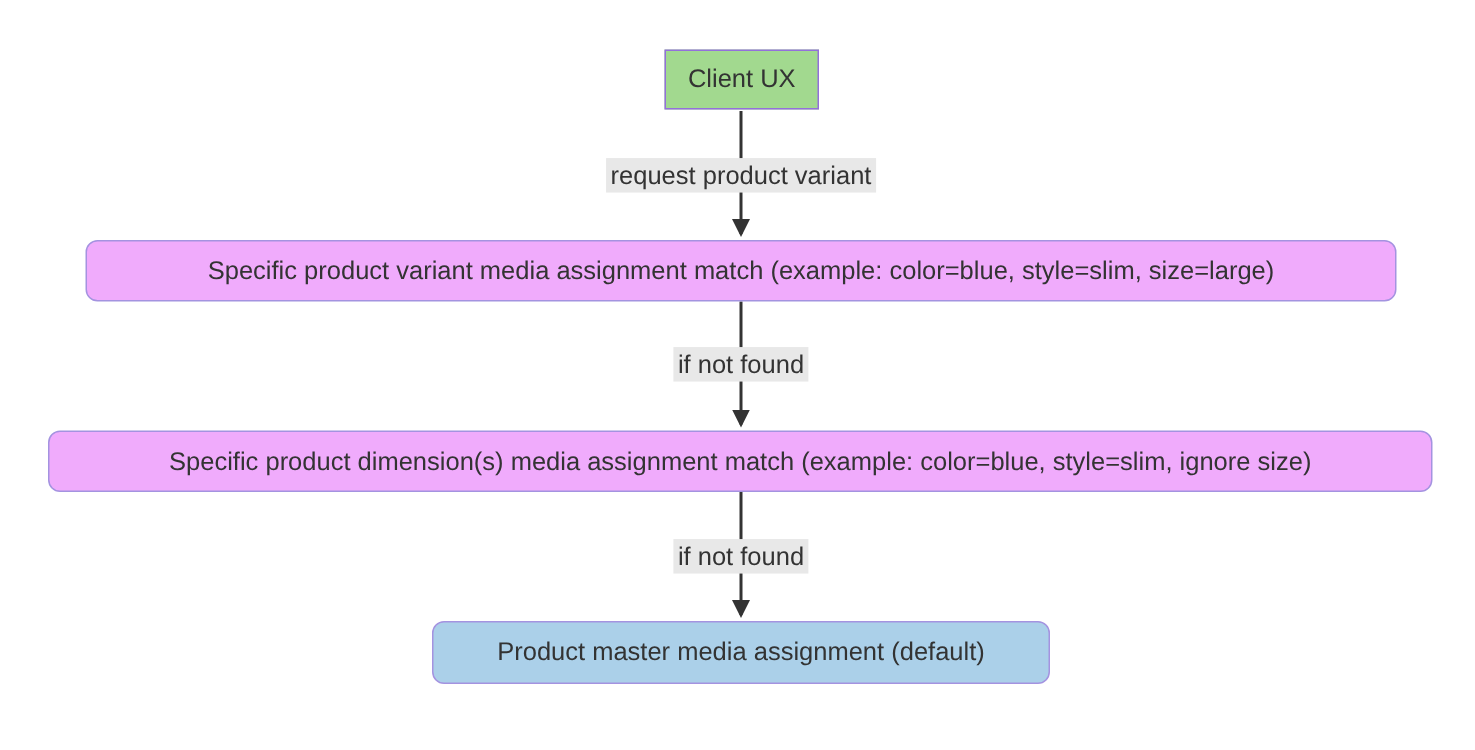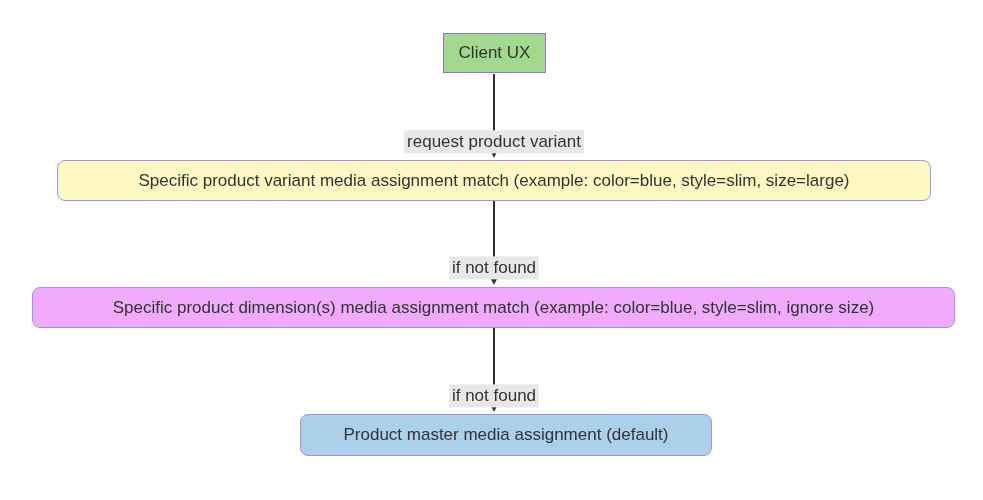--- a/index.html
+++ b/index.html
@@ -31,32 +31,31 @@
     border-width: 1px;
     border-radius: 0;
   }
   .node.rounded {
     border-width: 1.5px;
     border-radius: 8px;
   }
   #node-client-ux    { left: 443px; top: 33px;  width: 103px; height: 40px; }
   #node-variant      { left: 57px;  top: 160px; width: 874px; height: 41px; }
   #node-dimension    { left: 32px;  top: 287px; width: 923px; height: 41px; }
-  #node-master       { left: 300px; top: 414px; width: 412px; height: 42px; }
+  #node-master       { left: 288px; top: 414px; width: 412px; height: 42px; }
 
   .edge-label {
     position: absolute;
     transform: translate(-50%, -50%);
     background: #e8e8e8;
     font-size: 17px;
     line-height: 1.25;
     padding: 1px 3px;
     white-space: nowrap;
     color: #333333;
-    margin-top: 25px;
   }
   #edge-label-1 { left: 494px; top: 117px; }
   #edge-label-2 { left: 494px; top: 243px; }
   #edge-label-3 { left: 494px; top: 371px; }
 
   #edge-arrows {
     position: absolute;
     left: 0; top: 0;
     pointer-events: none;
   }
@@ -74,21 +73,21 @@
     </defs>
     <line x1="494" y1="74" x2="494" y2="156" stroke="#333333" stroke-width="2" marker-end="url(#arrowhead)"></line>
     <line x1="494" y1="201" x2="494" y2="283" stroke="#333333" stroke-width="2" marker-end="url(#arrowhead)"></line>
     <line x1="494" y1="328" x2="494" y2="410" stroke="#333333" stroke-width="2" marker-end="url(#arrowhead)"></line>
   </svg>
 
   <div id="node-client-ux" class="node square" style="background-color: rgb(162, 217, 143); border-color: rgb(147, 112, 219);">
     <span>Client UX</span>
   </div>
 
-  <div id="node-variant" class="node rounded" style="background-color: #fef9c3; border-color: rgb(164, 147, 224);">
+  <div id="node-variant" class="node rounded" style="background-color: #f0abfc; border-color: rgb(164, 147, 224);">
     <span>Specific product variant media assignment match (example: color=blue, style=slim, size=large)</span>
   </div>
 
   <div id="node-dimension" class="node rounded" style="background-color: #f0abfc; border-color: rgb(164, 147, 224);">
     <span>Specific product dimension(s) media assignment match (example: color=blue, style=slim, ignore size)</span>
   </div>
 
   <div id="node-master" class="node rounded" style="background-color: rgb(171, 208, 233); border-color: rgb(164, 147, 224);">
     <span>Product master media assignment (default)</span>
   </div>

